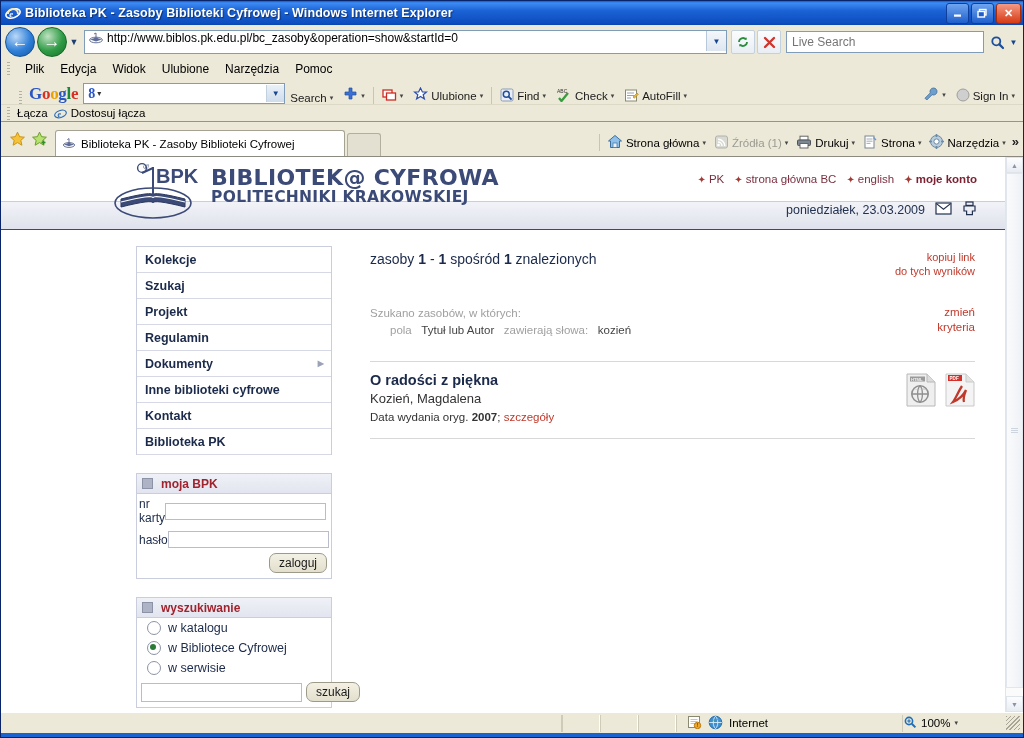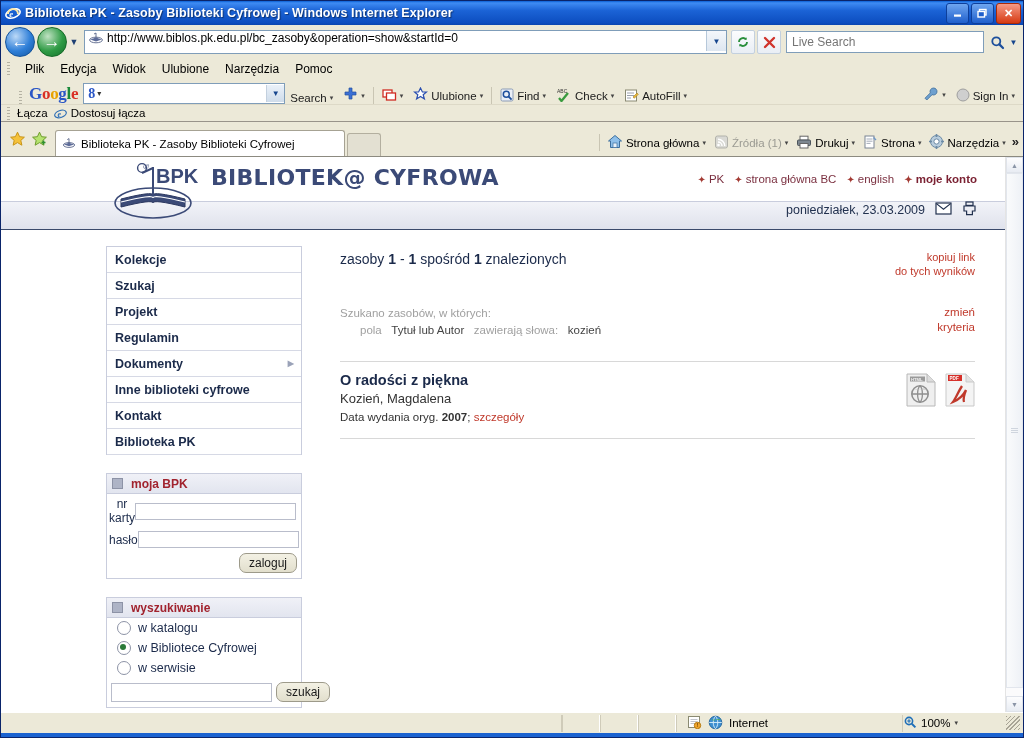--- a/index.html
+++ b/index.html
@@ -112,32 +112,32 @@
   .brand .l2{font-size:15.5px;font-weight:bold;color:#3b4a77;letter-spacing:.3px;line-height:1.15;font-family:"DejaVu Sans",sans-serif;}
   .hdr-right{position:relative;z-index:2;margin-left:auto;display:flex;flex-direction:column;padding-right:28px;padding-top:16px;}
   .toplinks{display:flex;align-items:center;gap:10px;text-align:center;}
   .toplinks a{color:#7b3040;text-decoration:none;font-size:11.5px;}
   .toplinks a.bold{font-weight:bold;color:#7b2233;}
   .bullet{color:#a33a33;font-size:10px;margin-right:3px;}
   .hdr-date{margin-top:16px;display:flex;align-items:center;justify-content:flex-end;gap:10px;font-size:12.5px;color:#22314f;}
 
   
   .site-body{display:flex;padding-top:16px;}
-  .col-left{width:196px;flex:0 0 196px;margin-left:84px;padding-left:21px;}
+  .col-left{width:196px;flex:0 0 196px;margin-left:114px;padding-left:21px;}
   .navbox{border:1px solid #c9cddd;border-bottom:none;background:#fff;}
   .navrow{height:26px;display:flex;align-items:center;padding-left:8px;border-bottom:1px solid #d6d9e5;
           font-size:12.5px;font-weight:bold;color:#1b2a4a;position:relative;box-sizing:border-box;}
   .navrow .arr{position:absolute;right:7px;color:#9aa2b8;font-size:8px;}
   .panel{margin-top:18px;border:1px solid #c9cddd;background:#fff;}
   .panel-hd{height:20px;background:linear-gradient(to bottom,#f0f1f7,#e2e5ef);border-bottom:1px solid #c9cddd;
             display:flex;align-items:center;padding-left:5px;box-sizing:border-box;}
   .panel-hd .pico{width:9px;height:9px;background:#aeb4c6;border:1px solid #8d93a6;margin-right:8px;}
   .panel-hd .ptitle{color:#a1232e;font-weight:bold;font-size:12px;}
   .frow{display:flex;align-items:center;padding:3px 5px 3px 2px;}
-  .frow label{width:68px;font-size:12px;color:#1b2a4a;text-align:center;}
+  .frow label{width:68px;font-size:12px;color:#1b2a4a;}
   .frow input[type=text],.frow input[type=password]{flex:1;height:17px;border:1px solid #b9bdcb;background:#fff;outline:0;
         font-family:inherit;font-size:12px;box-sizing:border-box;}
   .btnrow{display:flex;justify-content:flex-end;padding:2px 4px 5px 4px;}
   .xpbtn{height:20px;padding:0 9px;border:1px solid #9d9a8a;background:linear-gradient(to bottom,#f3f1e4,#e2dfcd);
          font-family:inherit;font-size:12px;color:#1a1a1a;border-radius:7px;}
   .radiorow{display:flex;align-items:center;padding:3px 0 3px 10px;gap:7px;font-size:12.5px;color:#1b2a4a;}
   .radio{width:12px;height:12px;border-radius:50%;border:1px solid #8d93a6;background:#fff;display:inline-block;position:relative;flex:0 0 12px;}
   .radio.on::after{content:"";position:absolute;width:6px;height:6px;border-radius:50%;background:#2a7a38;left:2px;top:2px;}
   .searchrow{display:flex;align-items:center;padding:4px 4px 5px 4px;gap:4px;}
   .searchrow input{flex:1;height:19px;border:1px solid #b9bdcb;outline:0;font-family:inherit;font-size:12px;box-sizing:border-box;}
@@ -455,20 +455,21 @@
             <path d="M10 41 Q42 33 42 37 Q42 33 74 41" fill="none" stroke="#fff" stroke-width="1.1"></path>
             <path d="M42 34 L42 6" stroke="#3b4a77" stroke-width="2"></path>
             <path d="M42 7 L31 12" stroke="#3b4a77" stroke-width="2"></path>
             <circle cx="31" cy="7" r="4.4" fill="none" stroke="#3b4a77" stroke-width="1.4"></circle>
             <text x="32" y="6.8" font-size="7" fill="#3b4a77" font-family="Liberation Serif, serif">@</text>
             <text x="45" y="22" font-size="20" font-weight="bold" fill="#3b4a77" font-family="Liberation Sans, sans-serif">BPK</text>
           </svg>
         </div>
         <div class="brand">
           <div class="l1">BIBLIOTEK@ CYFROWA</div>
+          <div class="l2">POLITECHNIKI KRAKOWSKIEJ</div>
         </div>
         <div class="hdr-right">
           <div class="toplinks">
             <a href="#"><span class="bullet">✦</span><span>PK</span></a>
             <a href="#"><span class="bullet">✦</span><span>strona główna BC</span></a>
             <a href="#"><span class="bullet">✦</span><span>english</span></a>
             <a href="#" class="bold"><span class="bullet">✦</span><span>moje konto</span></a>
           </div>
           <div class="hdr-date">
             <span>poniedziałek, 23.03.2009</span>

